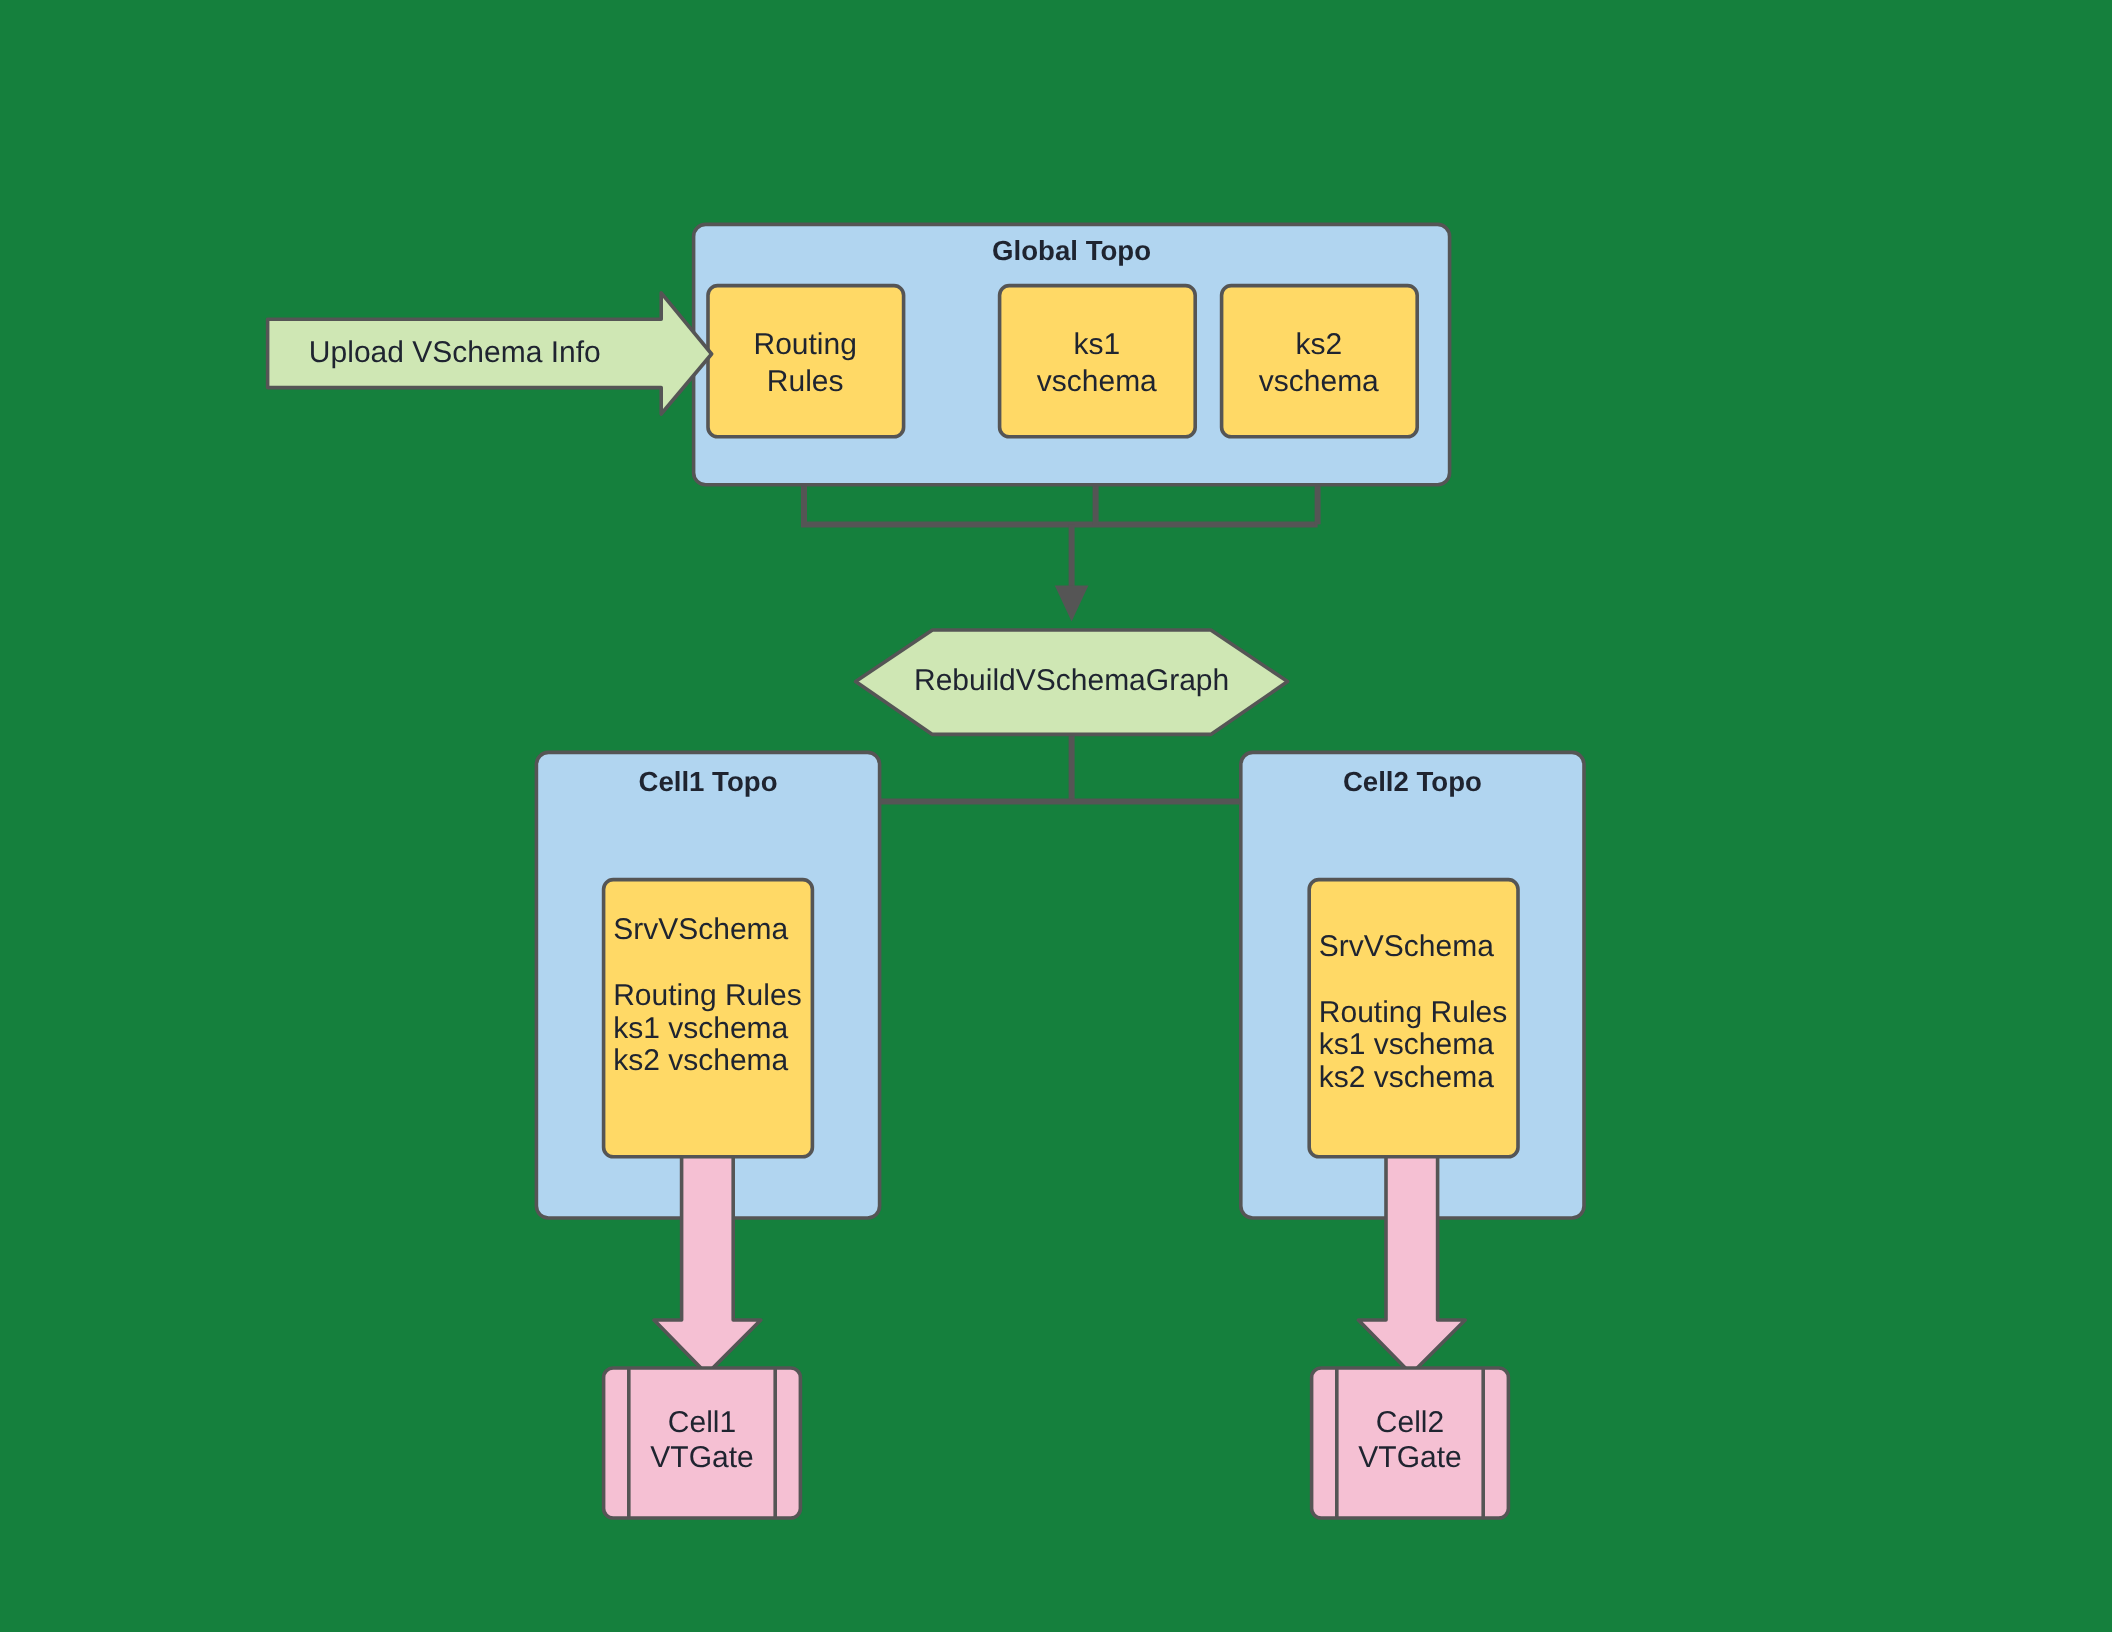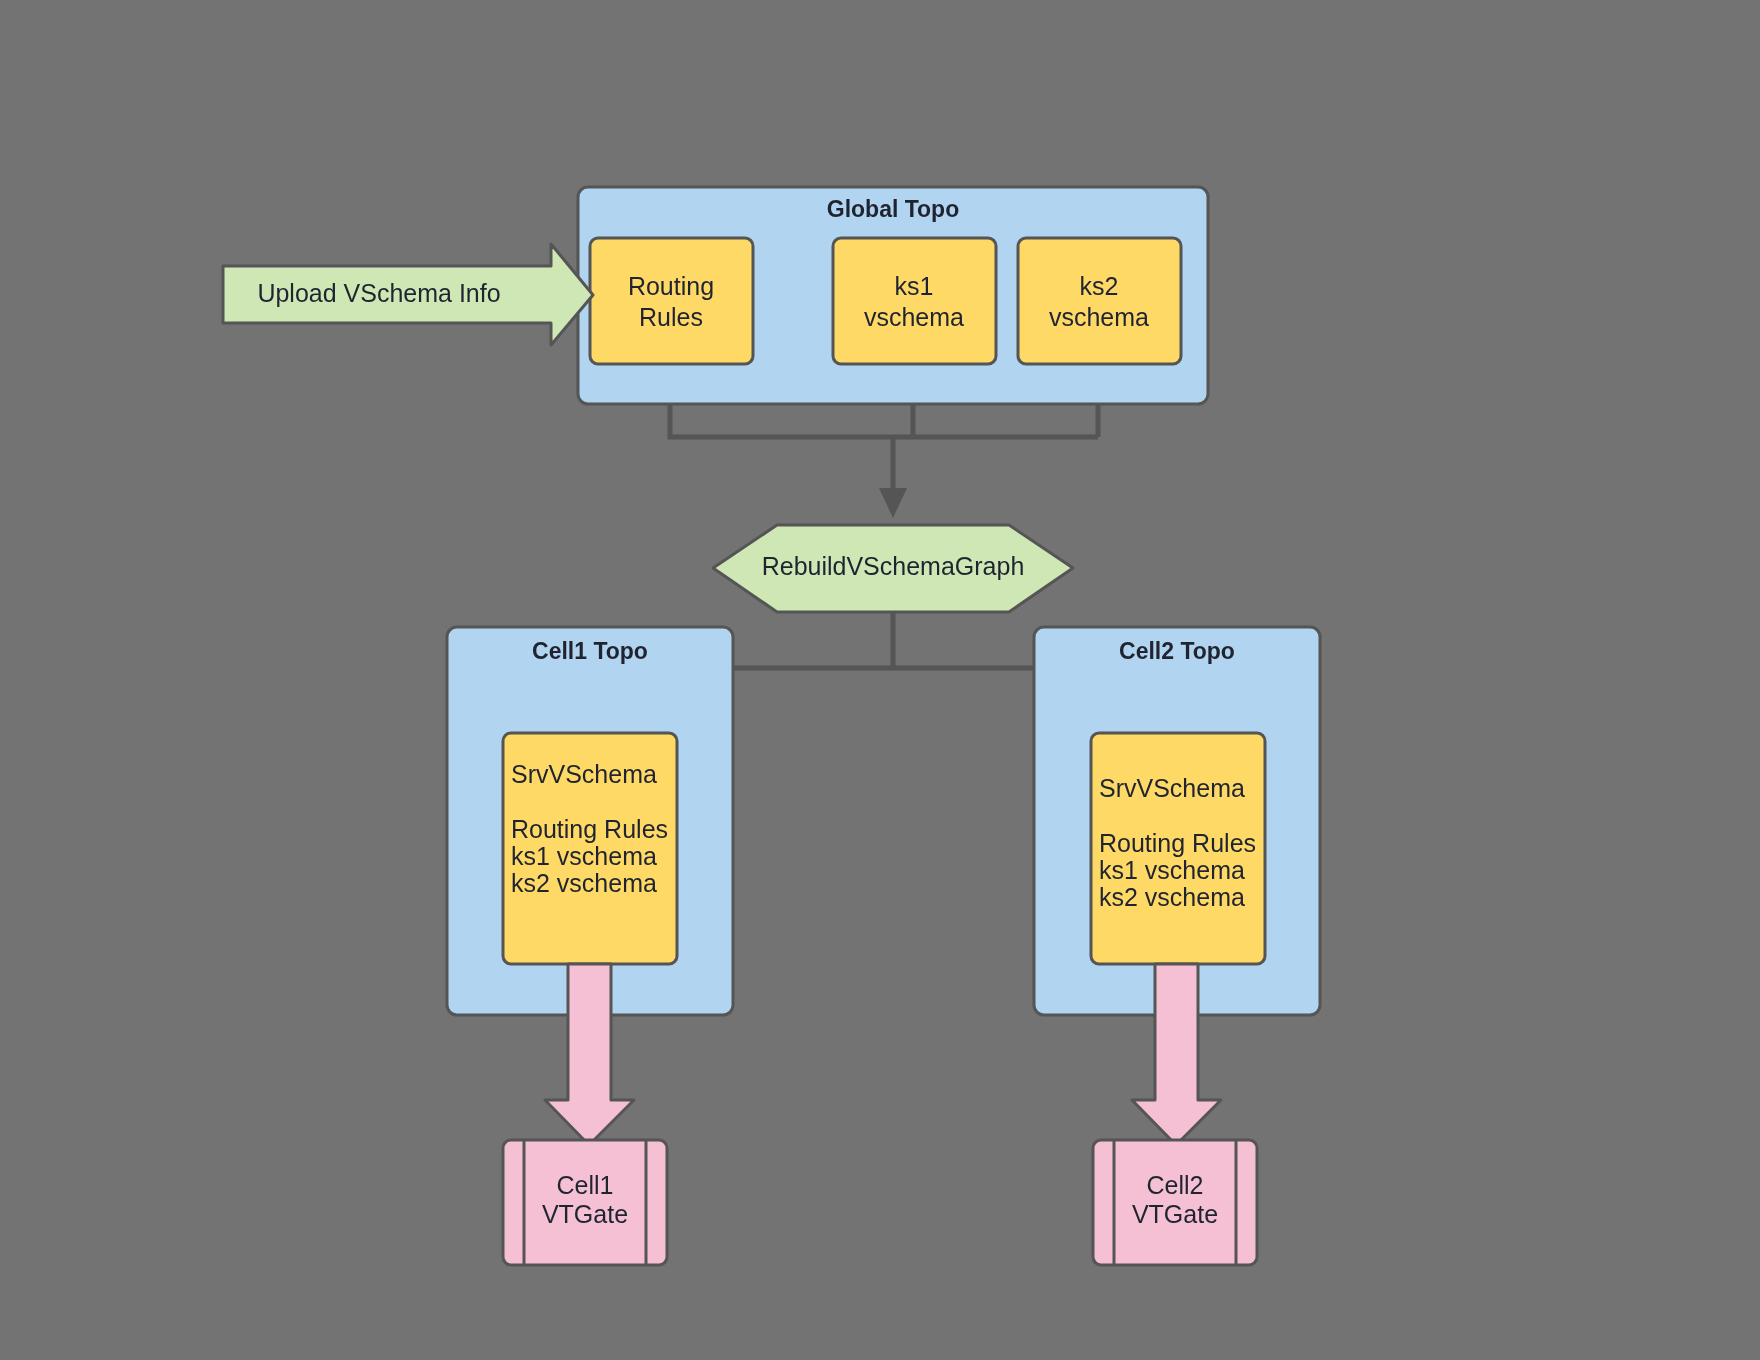--- a/index.html
+++ b/index.html
@@ -11,21 +11,21 @@
   body {
     width: 1760px;
     height: 1360px;
     font-family: "Liberation Sans", sans-serif;
     overflow: hidden;
   }
   #diagram-root {
     position: relative;
     width: 1760px;
     height: 1360px;
-    background: #737373;
+    background: #15803d;
   }
   svg.diagram-canvas {
     display: block;
     width: 1760px;
     height: 1360px;
   }
   .shape-fill-container { fill: #b1d5f0; }
   .shape-fill-data { fill: #ffd966; }
   .shape-fill-process { fill: #cfe7b4; }
   .shape-fill-node { fill: #f5c0d3; }

